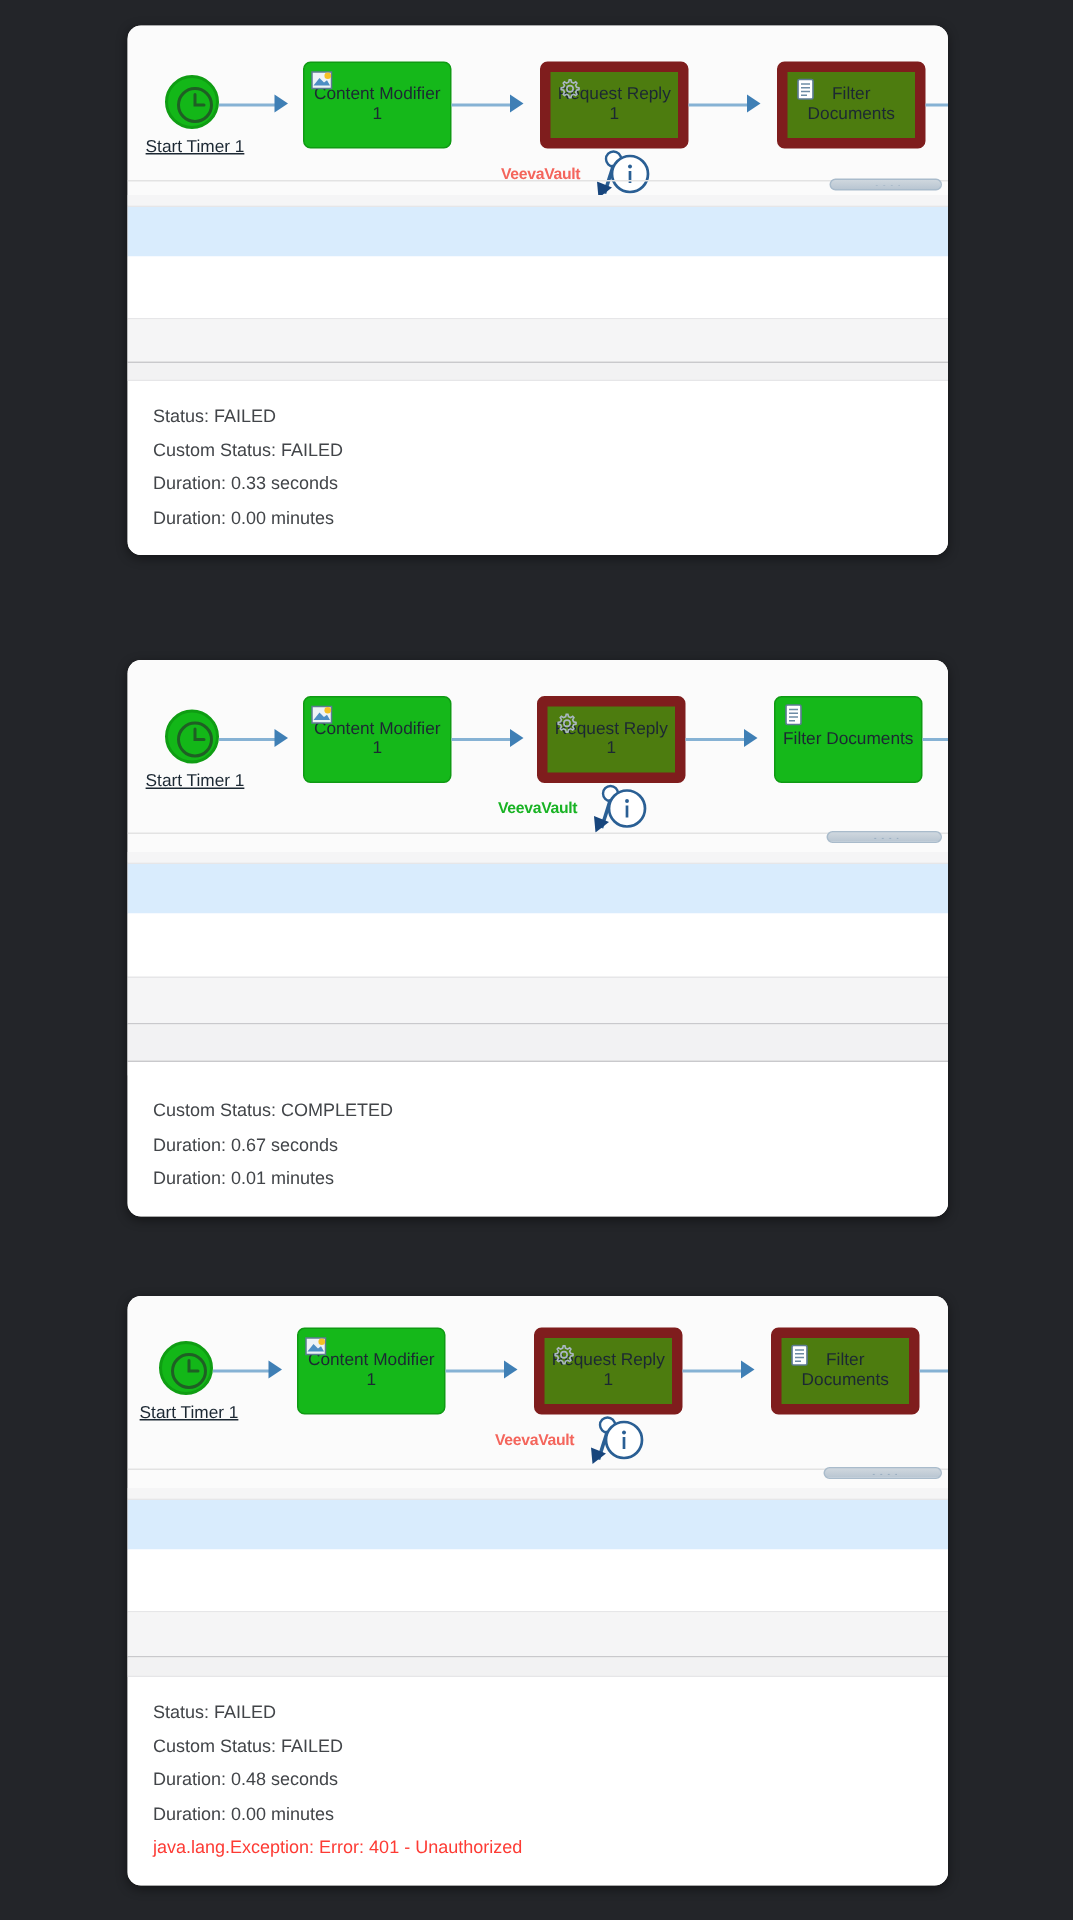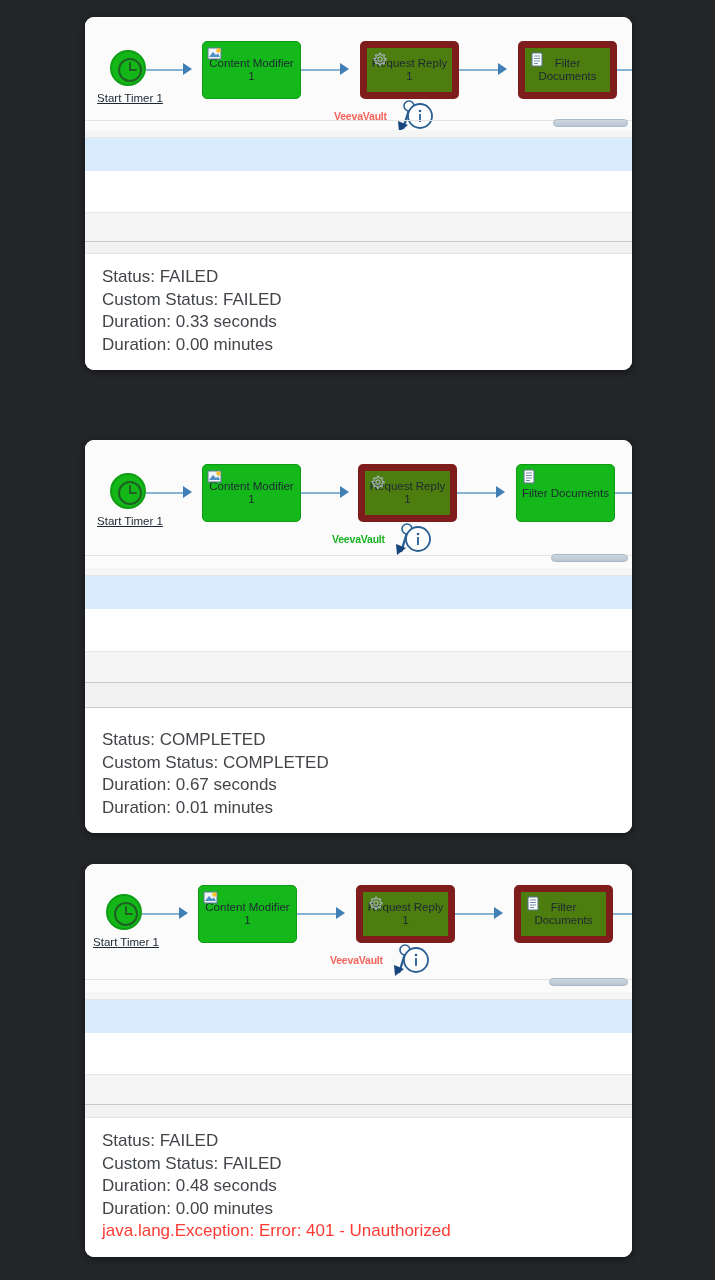--- a/index.html
+++ b/index.html
@@ -144,21 +144,21 @@
   .band { width: 100%; }
   .band.sep { height: 1px; background: #e6e6e8; }
   .band.sepdark { height: 1px; background: #c9c9cc; }
 
   
   .status {
     padding: 12px 17px 14px 17px;
     background: #ffffff;
   }
   .status-line {
-    font-size: 17px;
+    font-size: 12px;
     line-height: 22.6px;
     color: #424549;
     white-space: nowrap;
   }
   .status-line.error { color: #fd3b34; }
 </style>
 </head>
 <body>
 
 <div class="page">
@@ -346,21 +346,20 @@
       <div class="band" style="height:42px;background:#ffffff;"></div>
       <div class="band sep"></div>
       <div class="band" style="height:30px;background:#f5f5f6;"></div>
       <div class="band sepdark"></div>
       <div class="band" style="height:24px;background:#f2f2f3;"></div>
       <div class="band sepdark"></div>
       <div class="band" style="height:9px;background:#ffffff;"></div>
     </div>
 
     <div class="status">
-      <div class="status-line">Status: COMPLETED</div>
       <div class="status-line">Custom Status: COMPLETED</div>
       <div class="status-line">Duration: 0.67 seconds</div>
       <div class="status-line">Duration: 0.01 minutes</div>
     </div>
   </div>
 
   <div class="card" style="top:864px;">
     <div class="diagram" style="height:128px;">
       <div class="diagram-inner">
 

